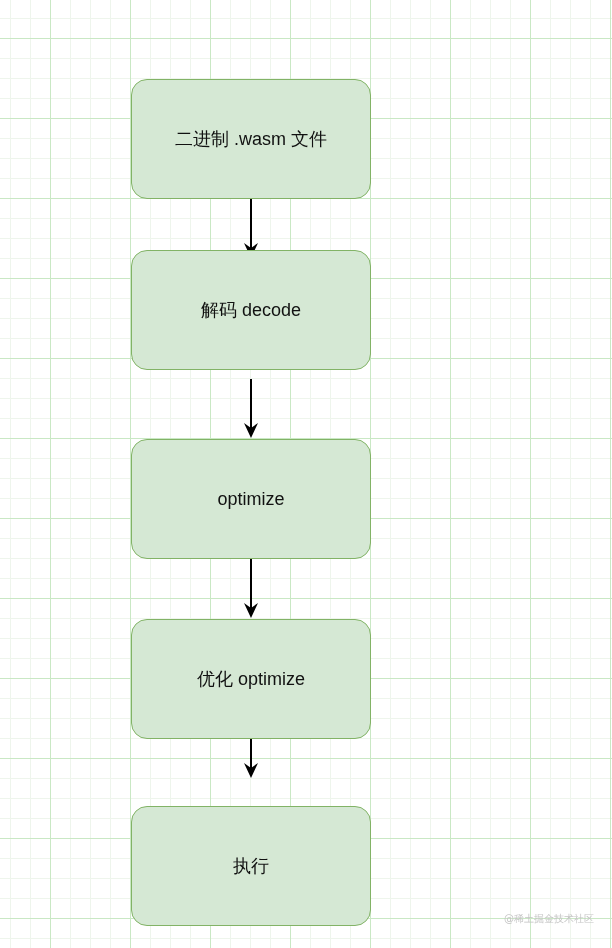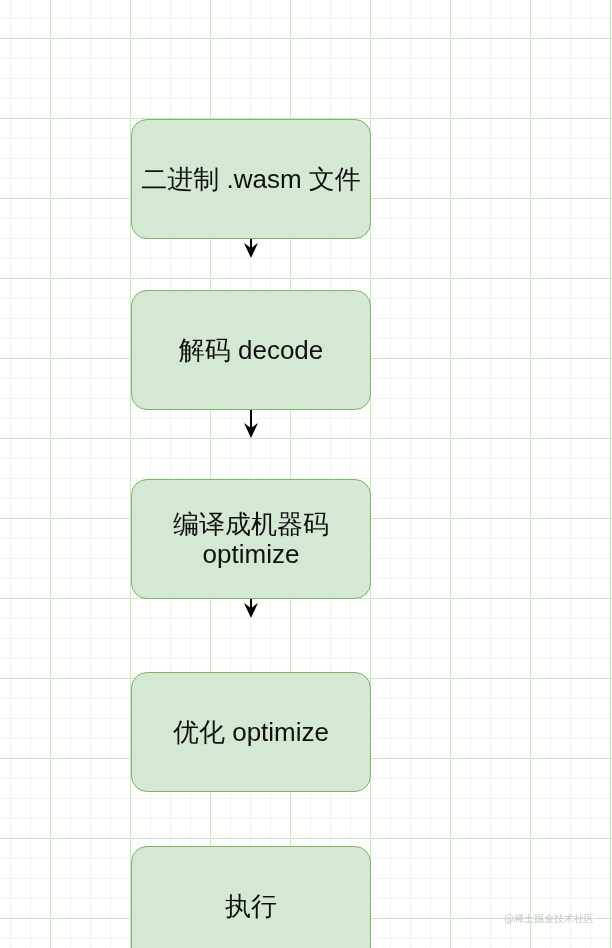--- a/index.html
+++ b/index.html
@@ -12,23 +12,22 @@
       linear-gradient(to right, #eef5ec 1px, transparent 1px),
       linear-gradient(to bottom, #eef5ec 1px, transparent 1px);
     background-size: 80px 80px, 80px 80px, 20px 20px, 20px 20px;
     background-position: 50px 38px, 50px 38px, 10px -2px, 10px -2px;
     font-family: "Liberation Sans", "DejaVu Sans", sans-serif;
   }
   .node {
     position:absolute; left:131px; width:238px; height:118px;
     background:#d5e8d4; border:1.5px solid #82b366; border-radius:16px;
     display:flex; align-items:center; justify-content:center; flex-direction:column;
-    color:#111; font-size:26px; text-align:center; line-height:30px;
+    color:#111; font-size:18px; text-align:center; line-height:30px;
     box-sizing:content-box;
-    margin-top:40px;
   }
   svg.edges { position:absolute; left:0; top:0; }
   .watermark {
     position:absolute; right:18px; top:912px; font-size:10px; color:#c4c4c4;
     font-family: "DejaVu Sans", sans-serif;
   }
 </style>
 </head>
 <body>
 
@@ -45,23 +44,22 @@
     </g>
 </svg>
 
 <div class="node" style="top:79px">
   <div>二进制 .wasm 文件</div>
 </div>
 <div class="node" style="top:250px">
   <div>解码 decode</div>
 </div>
 <div class="node" style="top:439px">
-  <div>编译成机器码</div>
   <div>optimize</div>
 </div>
-<div class="node" style="top:632px">
+<div class="node" style="top:619px">
   <div>优化 optimize</div>
 </div>
 <div class="node" style="top:806px">
   <div>执行</div>
 </div>
 
 <div class="watermark">@稀土掘金技术社区</div>
 
 </body></html>

